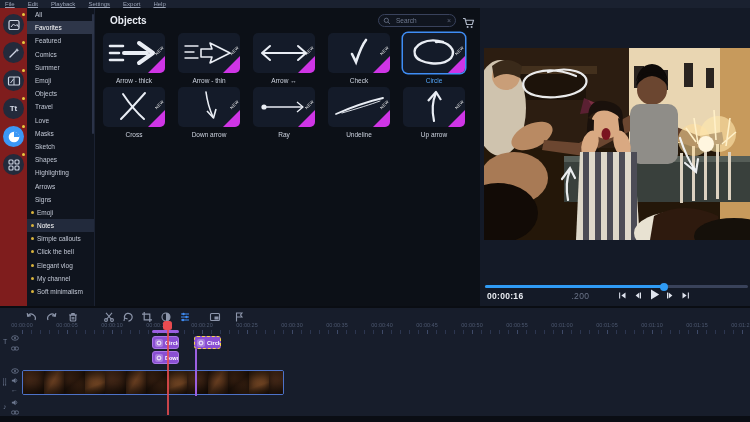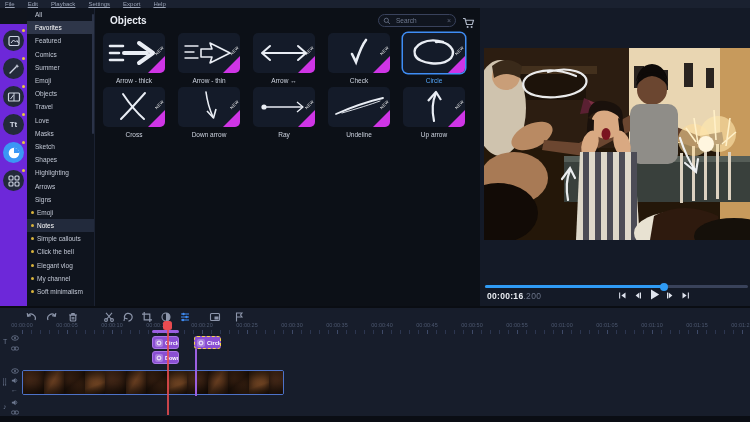--- a/index.html
+++ b/index.html
@@ -4,21 +4,21 @@
 <style>
   html,body{margin:0;padding:0;background:#10141d;overflow:hidden;}
   *{box-sizing:border-box;font-family:"Liberation Sans",sans-serif;}
   .app{position:relative;width:750px;height:422px;background:#10141d;overflow:hidden;}
 
   
   .menubar{position:absolute;left:0;top:0;width:750px;height:8px;background:#1a2130;display:flex;align-items:center;gap:13px;padding-left:5px;}
   .menu-item{font-size:6px;color:#9aa3b6;text-decoration:underline;line-height:1;cursor:default;}
 
   
-  .rail{position:absolute;left:0;top:24px;width:27px;height:298px;background:#6d28d9;}
+  .rail{position:absolute;left:0;top:8px;width:27px;height:298px;background:#7f1d1d;}
   .rail-btn{position:absolute;left:3px;width:21px;height:21px;border-radius:50%;background:#232a3b;display:flex;align-items:center;justify-content:center;}
   .rail-btn.active{background:#3b97f5;}
   .rail-dot{position:absolute;right:-1px;top:-1px;width:3px;height:3px;border-radius:50%;background:#e8c93e;}
   .rail-tt{font-size:8px;color:#d5dbe8;font-weight:bold;}
 
   
   .sidebar{position:absolute;left:27px;top:8px;width:68px;height:298px;background:#0f141e;border-right:1px solid #1b2232;}
   .side-item{position:relative;height:13.2px;display:flex;align-items:center;padding-left:8px;font-size:6.5px;color:#c3c9d6;white-space:nowrap;overflow:hidden;}
   .side-item.selected{background:#2e3649;color:#fff;}
   .side-item.hl{background:#222a3c;color:#fff;}
@@ -40,21 +40,21 @@
   .badge{position:absolute;right:0;bottom:0;width:0;height:0;border-left:17px solid transparent;border-bottom:17px solid #cf35e6;}
   .badge-txt{position:absolute;right:0px;bottom:3px;font-size:4px;color:#fff;transform:rotate(-45deg);letter-spacing:.5px;}
 
   
   .preview{position:absolute;left:480px;top:8px;width:270px;height:298px;background:#141a27;}
   .video{position:absolute;left:4px;top:40px;width:266px;height:192px;overflow:hidden;background:#1c140e;}
   .seekbar{position:absolute;left:5px;top:277px;width:263px;height:3px;background:#39425a;border-radius:2px;}
   .seekfill{height:3px;background:#2f9bf5;border-radius:2px;}
   .seekhandle{position:absolute;top:-2.5px;width:8px;height:8px;border-radius:50%;background:#2f9bf5;}
   .timecode{position:absolute;left:7px;top:283px;font-size:8.5px;font-weight:bold;color:#e8ebf1;letter-spacing:.3px;}
-  .timecode .ms{color:#6b7488;font-weight:normal;}
+  .timecode .ms{color:#6b7488;font-weight:normal;padding-left:48px;}
   .pcontrols{position:absolute;left:138px;top:282px;display:flex;align-items:center;gap:6px;height:12px;}
 
   
   .timeline{position:absolute;left:0;top:306px;width:750px;height:116px;background:#171d2b;border-top:2px solid #0a0d13;}
   .tl-btn{position:absolute;top:3px;width:14px;height:12px;display:flex;align-items:center;justify-content:center;}
   .ruler-label{position:absolute;top:14px;width:34px;text-align:center;font-size:5.5px;color:#4d5870;white-space:nowrap;}
   .ruler-ticks{position:absolute;left:22px;top:22px;width:728px;height:4px;
     background-image:repeating-linear-gradient(to right,#3e4a68 0 1px,transparent 1px 45px),repeating-linear-gradient(to right,#2c3650 0 1px,transparent 1px 9px);}
   .playhead-mark{position:absolute;left:163px;top:13px;width:9px;height:9px;background:#e84b50;border-radius:2.5px;}
   .playhead-line{position:absolute;left:167px;top:21px;width:1.5px;height:86px;background:#e84b50;opacity:.85;z-index:6;}

